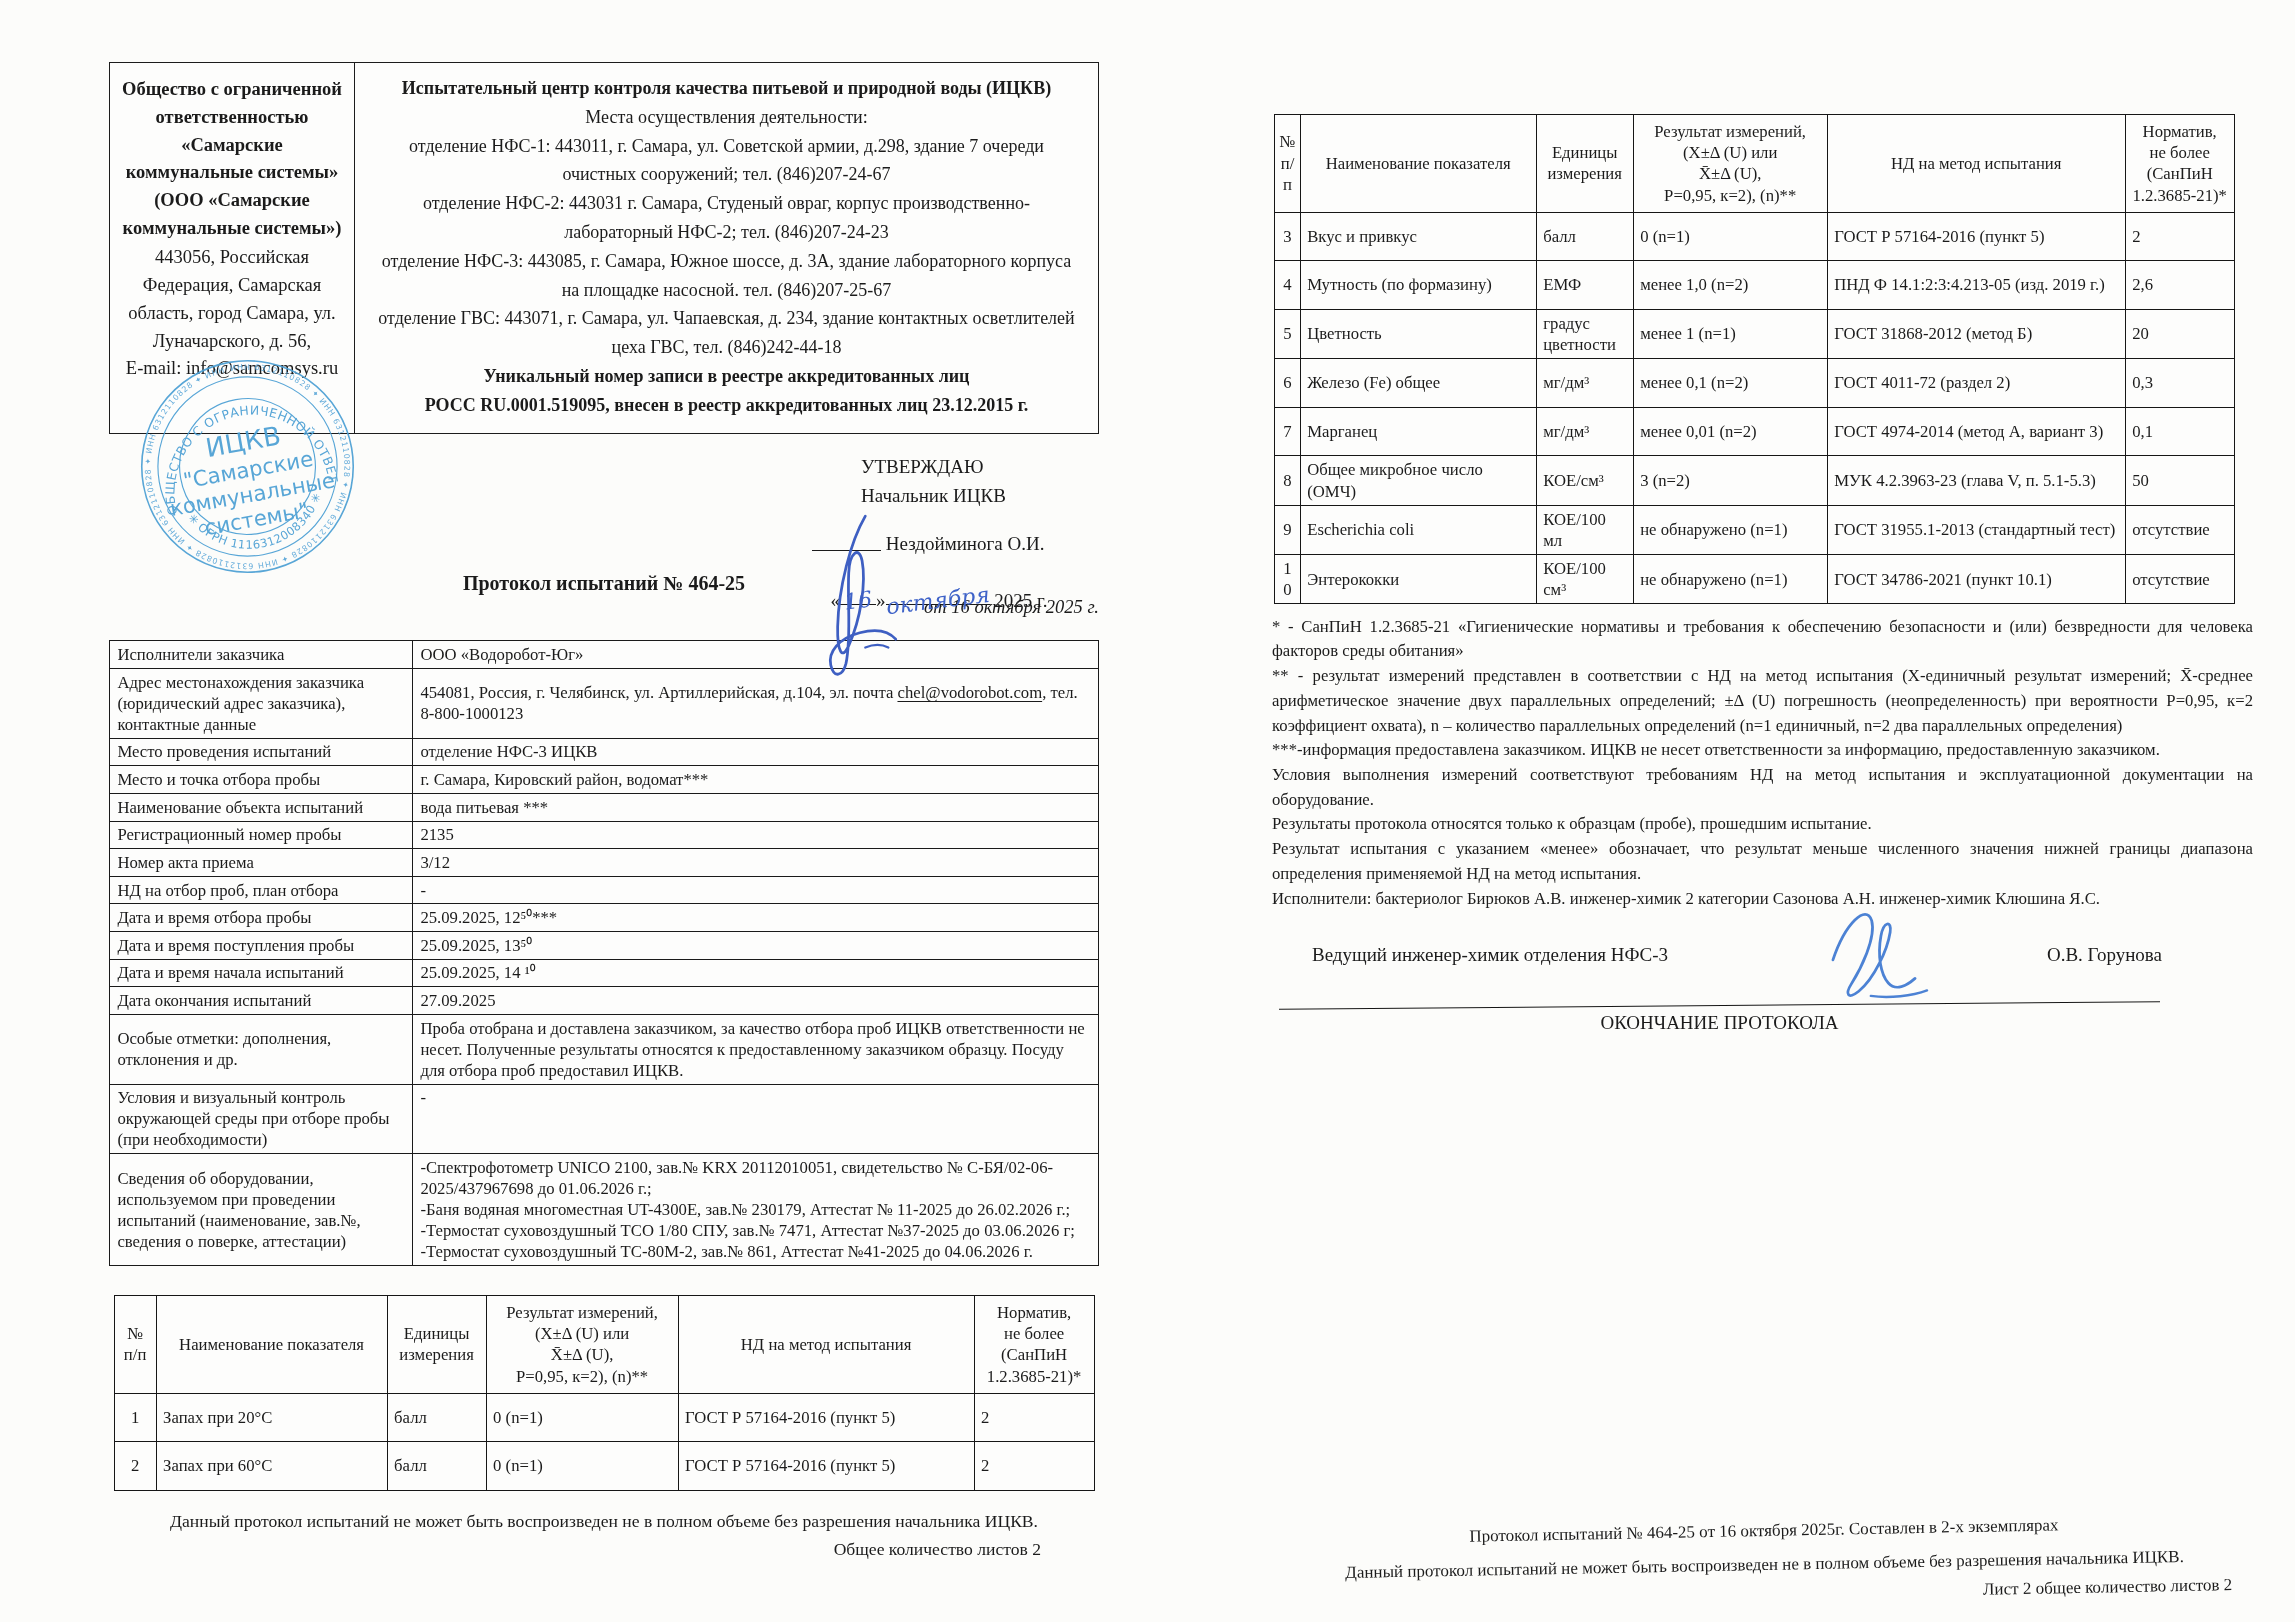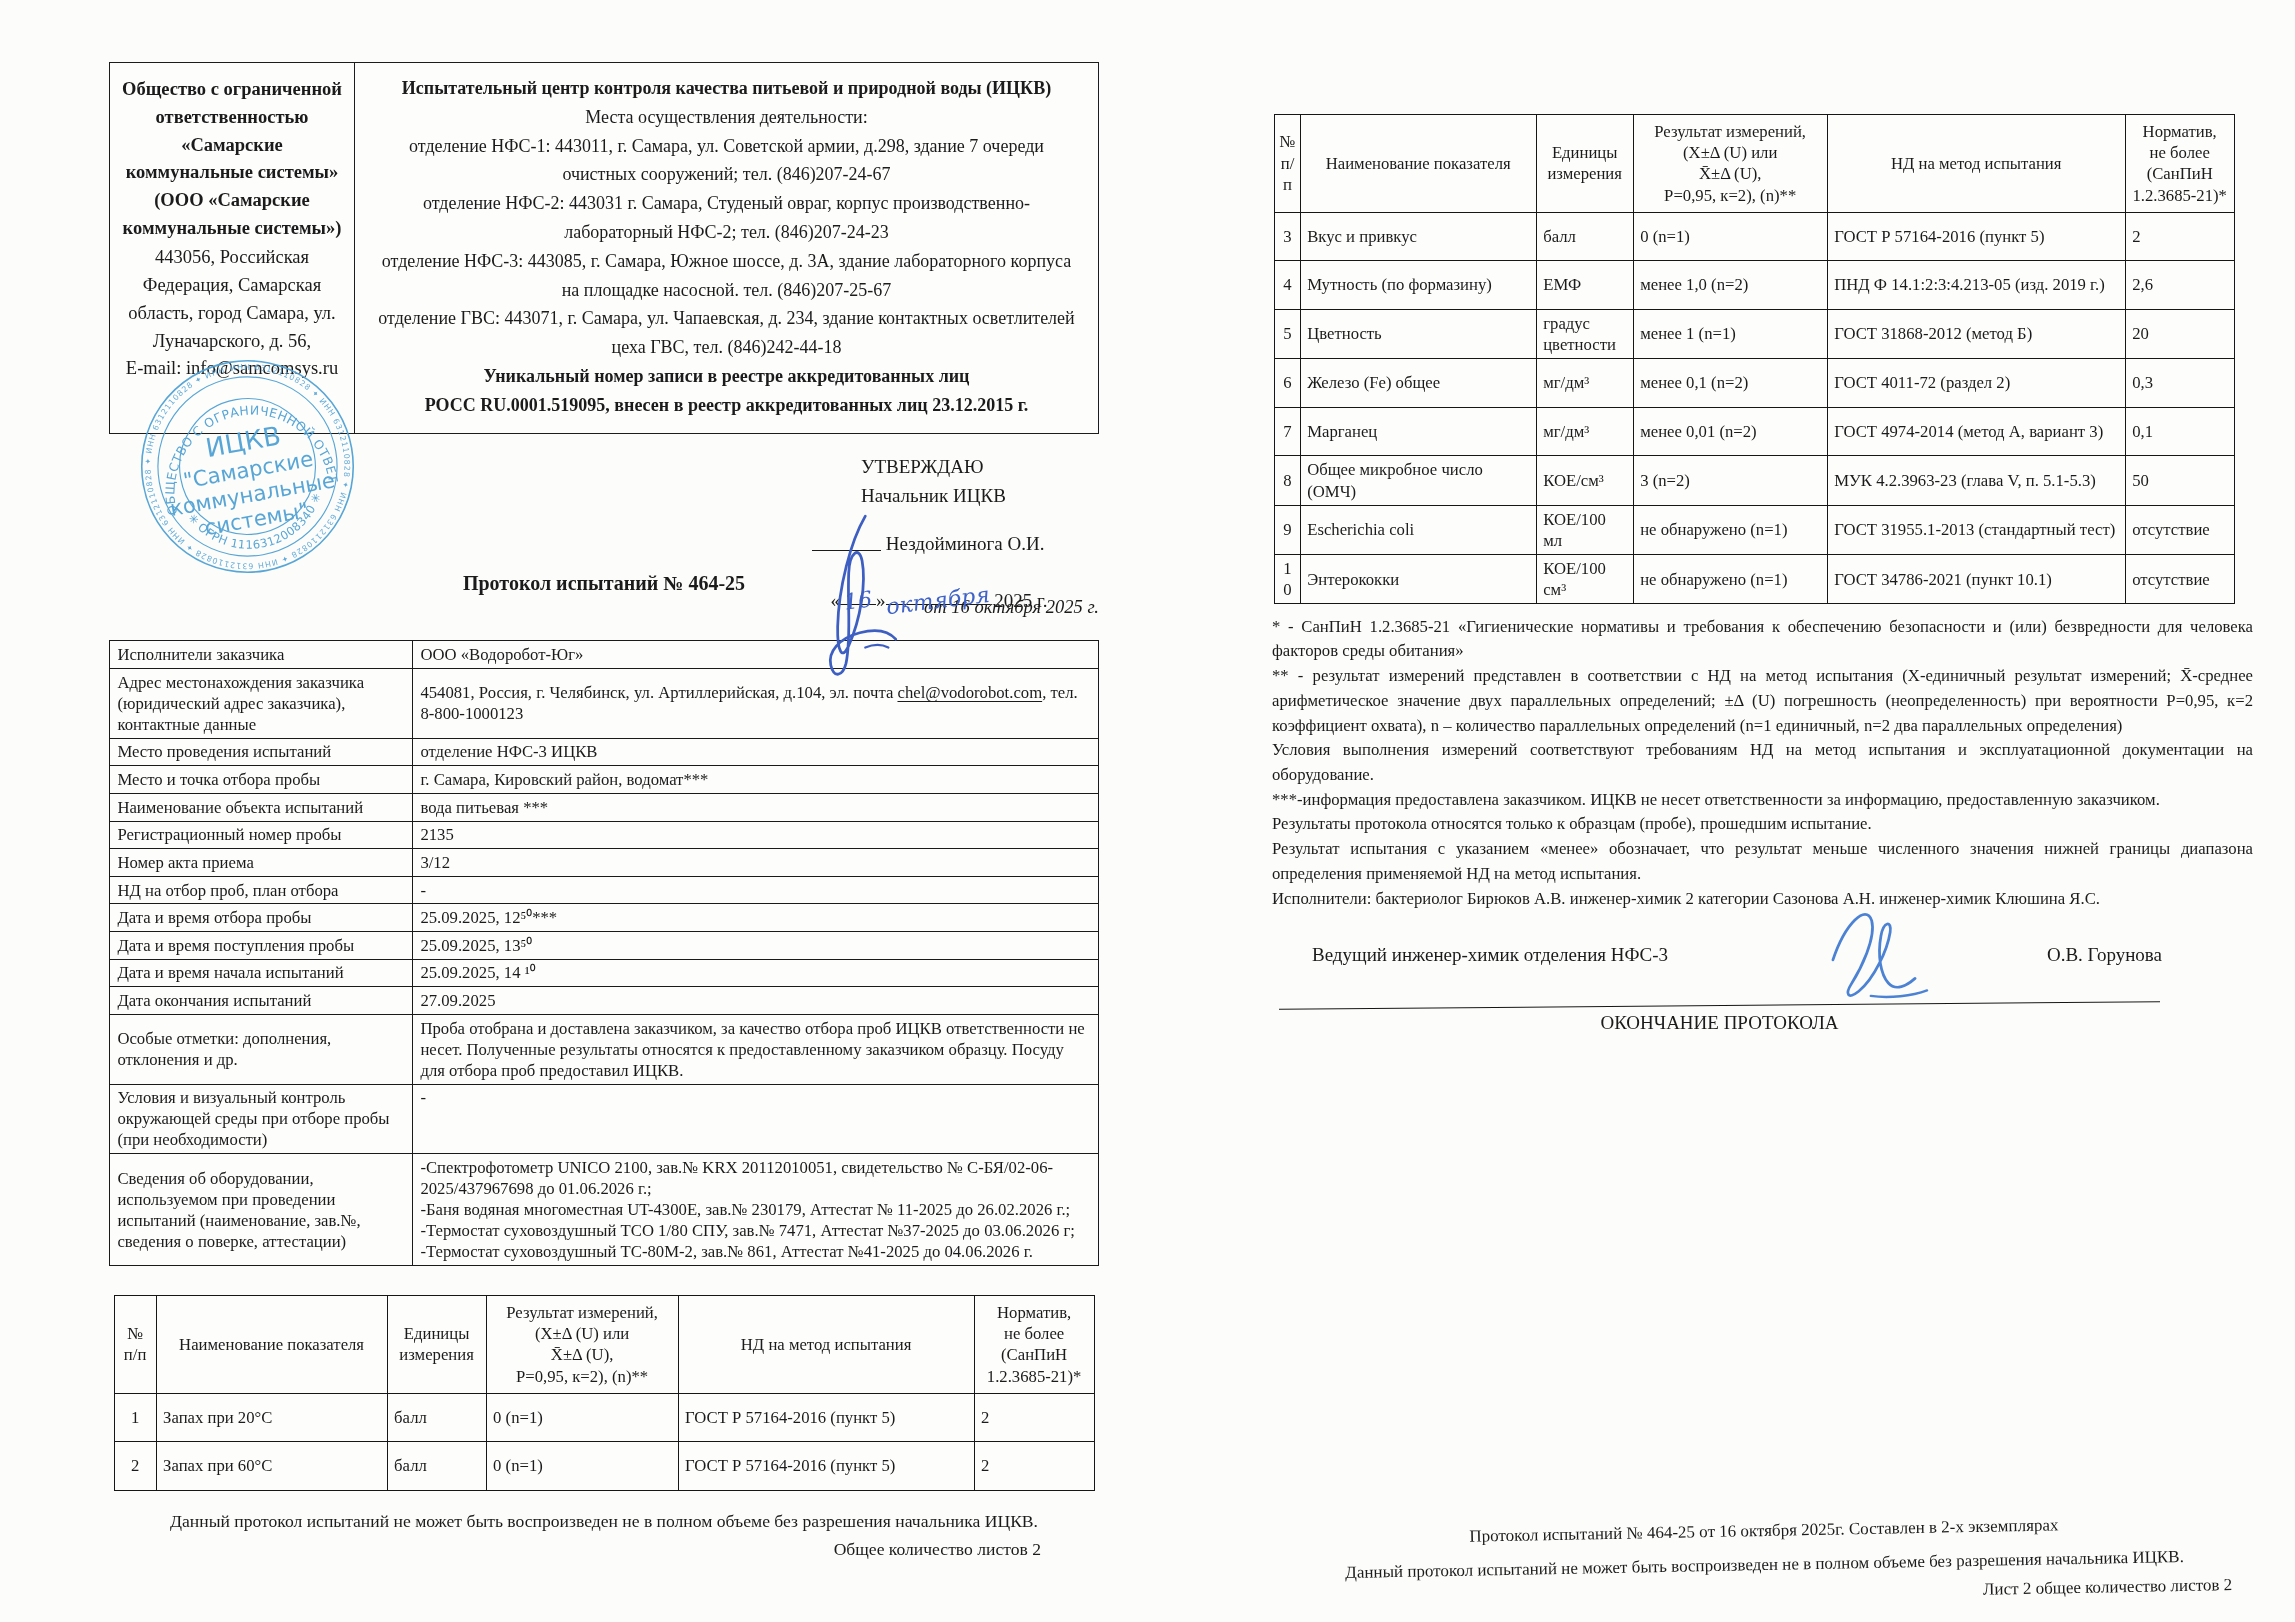--- a/index.html
+++ b/index.html
@@ -366,22 +366,22 @@
           <td class="c-result">не обнаружено (n=1)</td>
           <td class="c-method">ГОСТ 34786-2021 (пункт 10.1)</td>
           <td class="c-norm">отсутствие</td>
         </tr>
       </tbody>
   </table>
 
   <div class="fnotes">
       <div class="b">* - СанПиН 1.2.3685-21 «Гигиенические нормативы и требования к обеспечению безопасности и (или) безвредности для человека факторов среды обитания»</div>
       <div class="b">** - результат измерений представлен в соответствии с НД на метод испытания (X-единичный результат измерений; X̄-среднее арифметическое значение двух параллельных определений; ±Δ (U) погрешность (неопределенность) при вероятности Р=0,95, к=2 коэффициент охвата), n – количество параллельных определений (n=1 единичный, n=2 два параллельных определения)</div>
+      <div class="b">***-информация предоставлена заказчиком. ИЦКВ не несет ответственности за информацию, предоставленную заказчиком.</div>
       <div class="b">Условия выполнения измерений соответствуют требованиям НД на метод испытания и эксплуатационной документации на оборудование.</div>
-      <div class="b">***-информация предоставлена заказчиком. ИЦКВ не несет ответственности за информацию, предоставленную заказчиком.</div>
       <div class="b">Результаты протокола относятся только к образцам (пробе), прошедшим испытание.</div>
       <div class="b">Результат испытания с указанием «менее» обозначает, что результат меньше численного значения нижней границы диапазона определения применяемой НД на метод испытания.</div>
       <div class="b">Исполнители: бактериолог Бирюков А.В. инженер-химик 2 категории Сазонова А.Н. инженер-химик Клюшина Я.С.</div>
     </div>
 
   <div class="sign-row">
     <span class="role">Ведущий инженер-химик отделения НФС-3</span>
     <span class="name">О.В. Горунова</span>
     <svg class="sig2" width="120" height="109" viewBox="0 0 260 235">
       <path d="M28,140 C55,60 100,18 112,55 C122,92 88,160 68,192 C54,214 60,227 84,208 C118,180 146,118 152,80 C156,54 138,56 132,88 C124,132 132,172 148,190 C164,208 188,196 206,180" stroke="#4c82d4" stroke-width="6" fill="none" stroke-linecap="round"></path>

